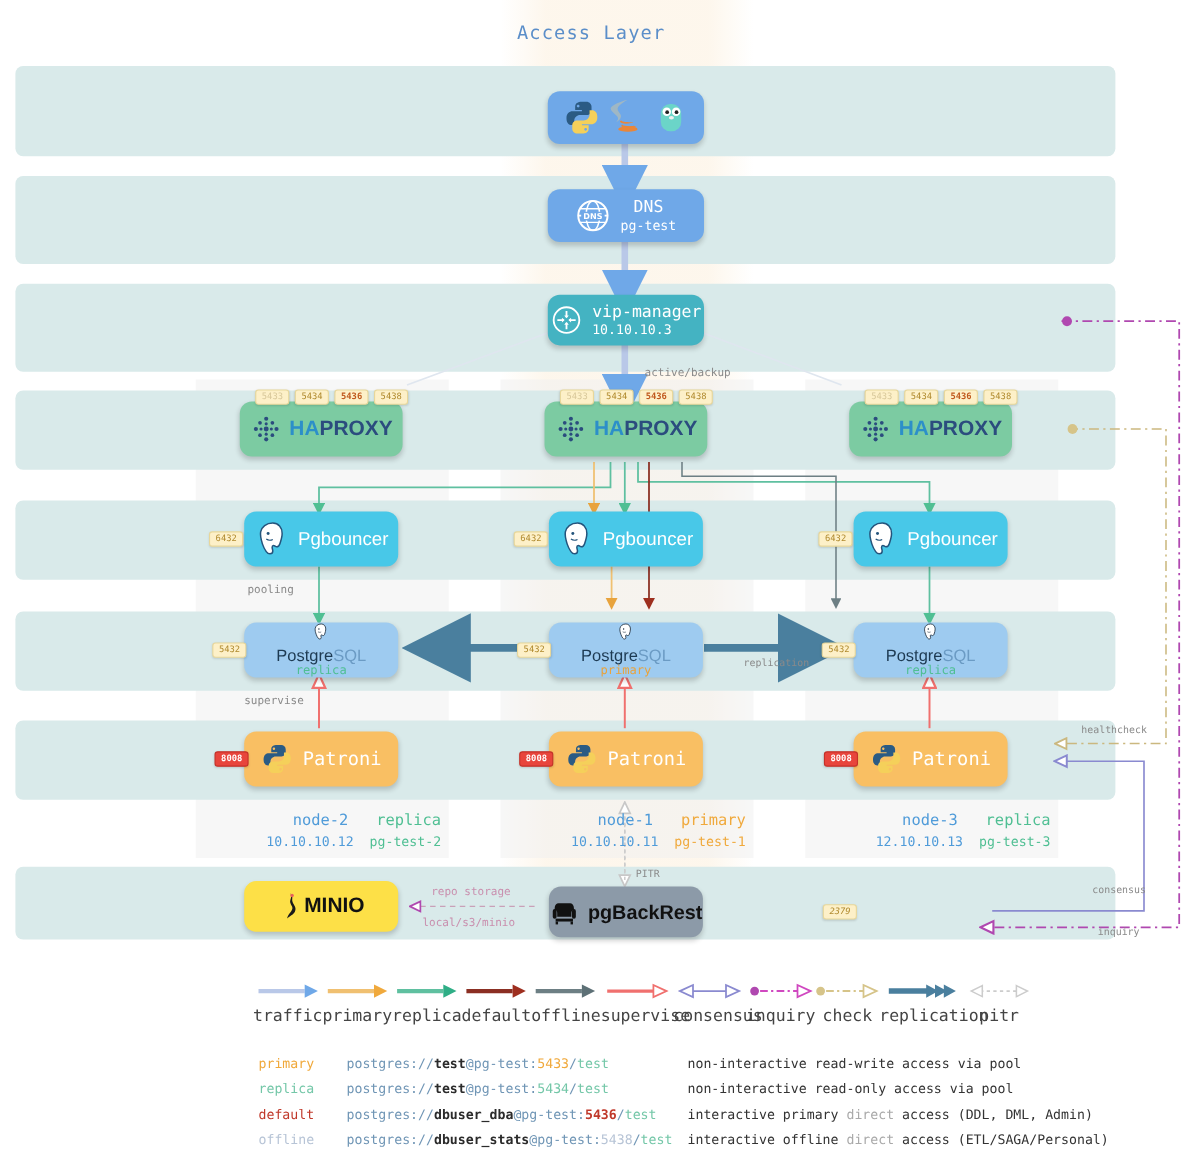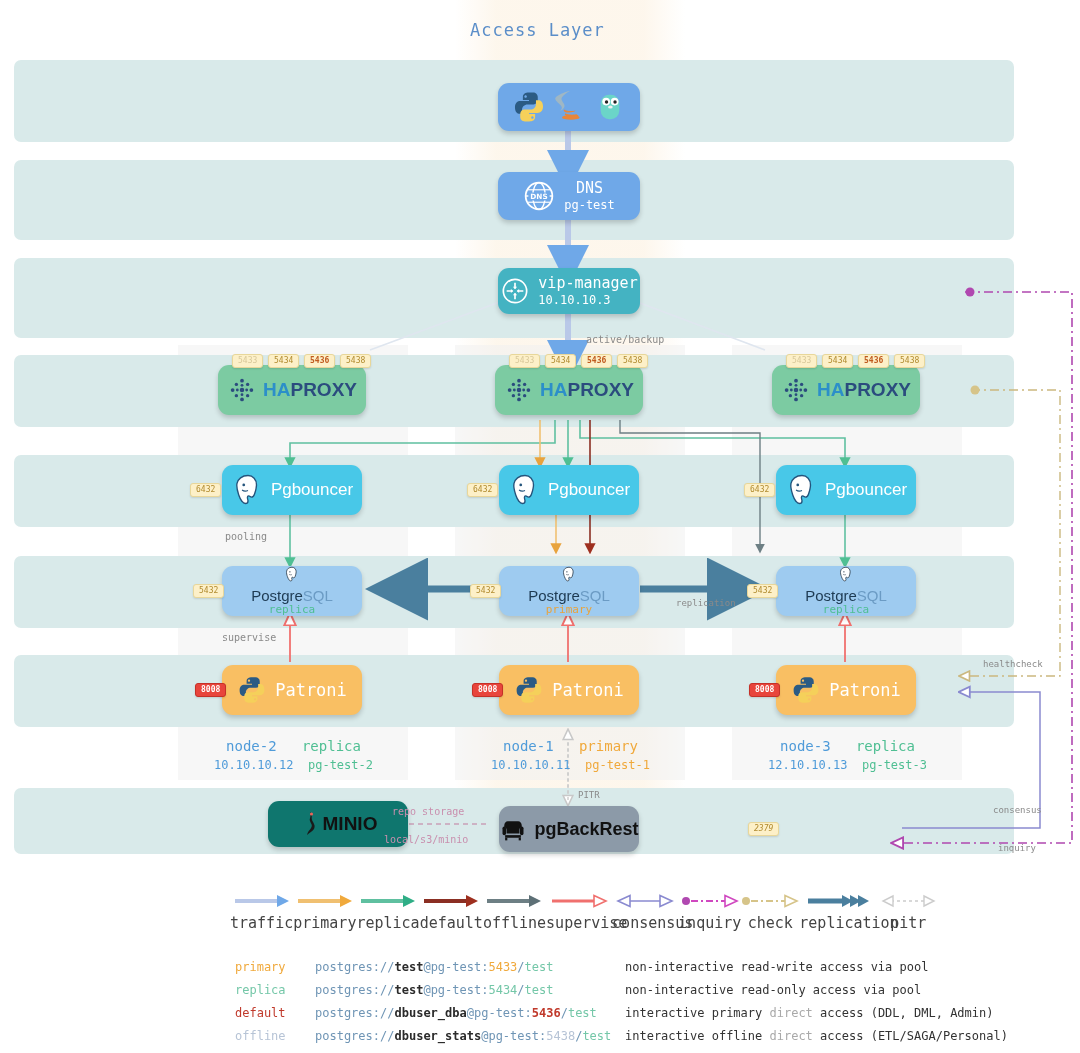--- a/index.html
+++ b/index.html
@@ -60,42 +60,42 @@
   .box-label { font-size: 15px; line-height: 1.15; }
   .box-sub { font-size: 12px; }
 
   .app-box  { background: #6fa8e8; }
   .dns-box  { background: #6fa8e8; }
   .vip-box  { background: #44b3c2; }
   .hap-box  { background: #7ccba2; }
   .pgb-box  { background: #48c8e8; }
   .pg-box   { background: #9ecbf0; flex-direction: column; }
   .pat-box  { background: #f9bf63; }
-  .minio-box{ background: #0f766e; margin-left: 46px; }
+  .minio-box{ background: #fde047; }
   .pgbr-box { background: #8c9aa8; }
   .etcd-box { background: #c2dde8; }
 
   
   .port {
     position: absolute; background: #fdf0c8; border: 1px solid #e8d79a;
     border-radius: 3px; color: #b08a2e; font-size: 8px;
     padding: 2px 5px; z-index: 7; line-height: 1;
     box-shadow: 0 1px 2px rgba(0,0,0,.12);
   }
   .port.strong { color: #c05a1e; font-weight: bold; }
   .port.dim { color: #d8c89a; }
   .port.red { background: #e8453c; border-color: #c53128; color: #fff; font-weight: bold; }
 
   
   .edge-label {
     position: absolute; font-size: 10px; color: #8a8a8a; z-index: 8; white-space: nowrap; text-align: center;
   }
 
   
-  .node-anno { position: absolute; z-index: 6; text-align: center; }
+  .node-anno { position: absolute; z-index: 6; text-align: right; }
   .node-anno .r1 { font-size: 14px; line-height: 1.5; }
   .node-anno .r2 { font-size: 12px; line-height: 1.4; }
   .c-node { color: #4f9bd9; }
   .c-replica { color: #4fbf93; }
   .c-primary { color: #f0a93c; }
 
   
   .legend { position: absolute; left: 230px; top: 893px; width: 700px; z-index: 9;
             display: flex; justify-content: space-between; }
   .leg-item { text-align: center; width: 66px; }

